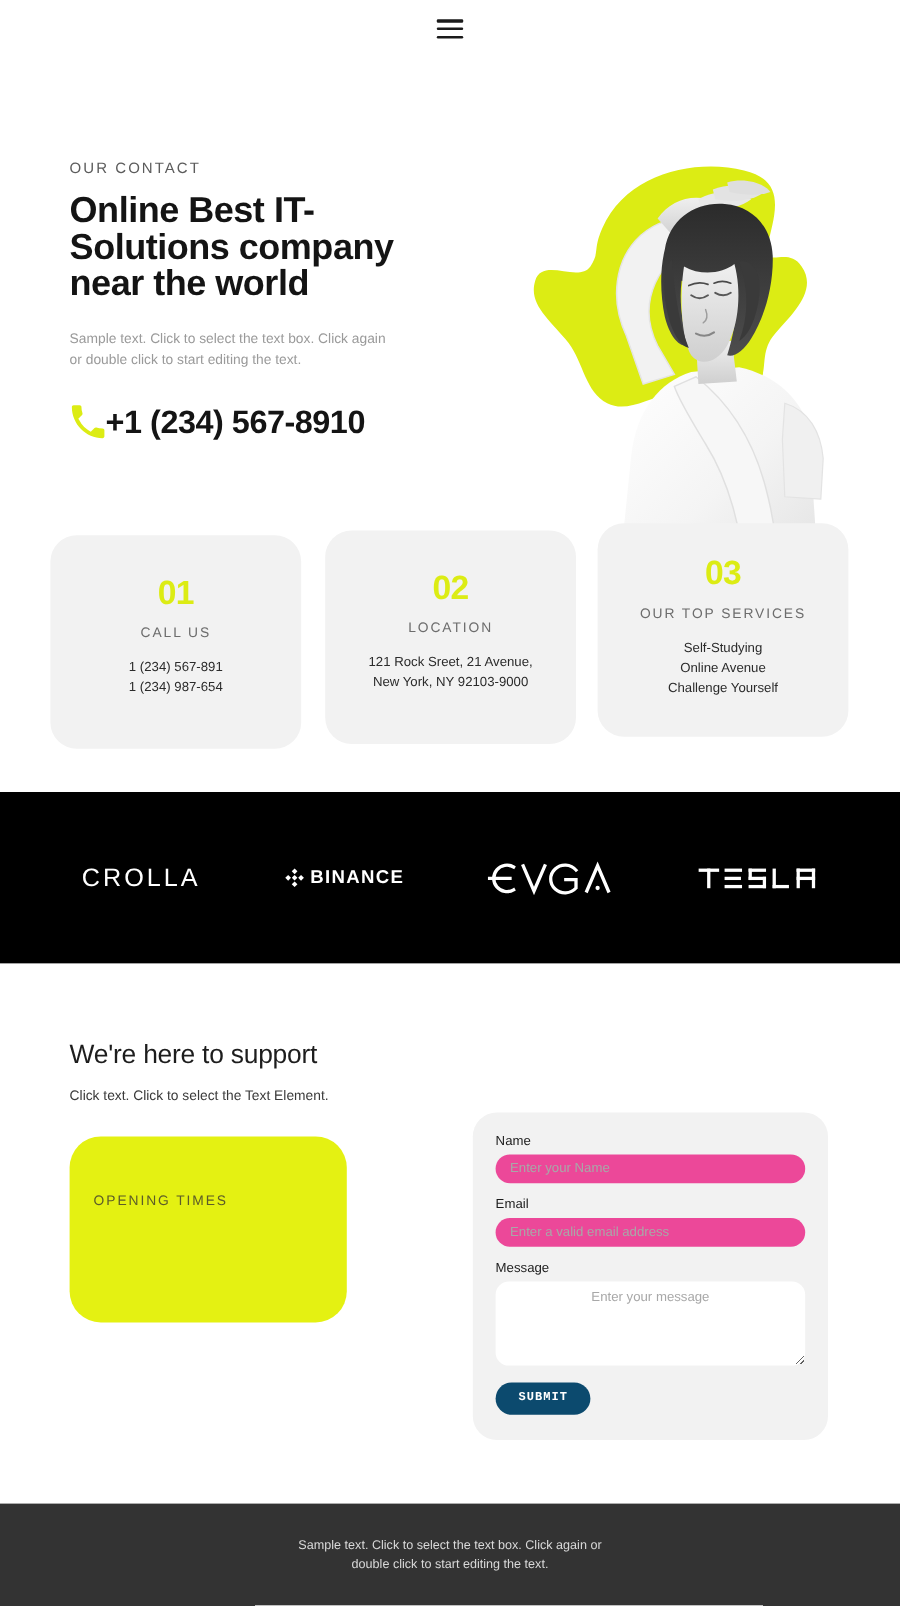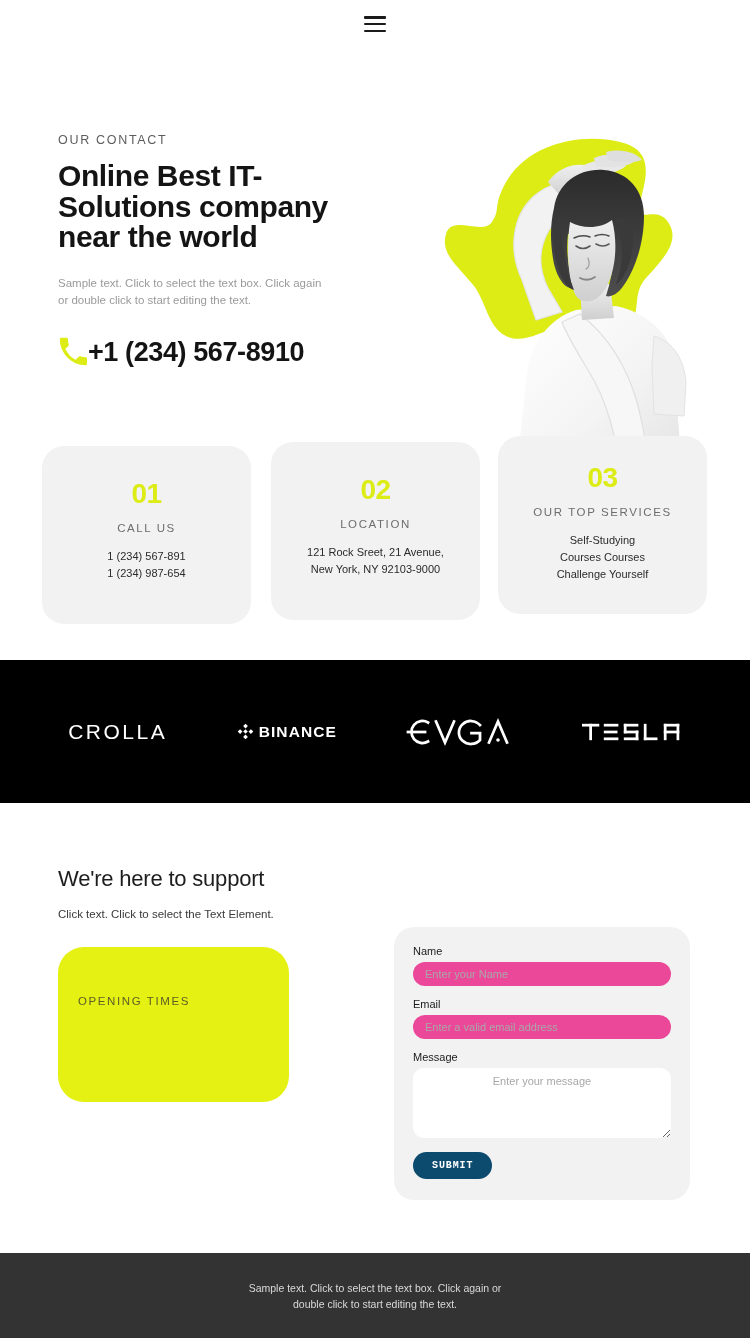--- a/index.html
+++ b/index.html
@@ -383,21 +383,21 @@
       <div>121 Rock Sreet, 21 Avenue,</div>
       <div>New York, NY 92103-9000</div>
     </div>
   </div>
 
   <div class="card card-3">
     <div class="card-num">03</div>
     <div class="card-label">OUR TOP SERVICES</div>
     <div class="card-lines">
       <div>Self-Studying</div>
-      <div>Courses Courses</div>
+      <div>Online Avenue</div>
       <div>Challenge Yourself</div>
     </div>
   </div>
 </div>
 
 <div class="logo-band">
   <div class="logo-row">
 
     <div class="logo">
       <span class="logo-crolla">CROLLA</span>

